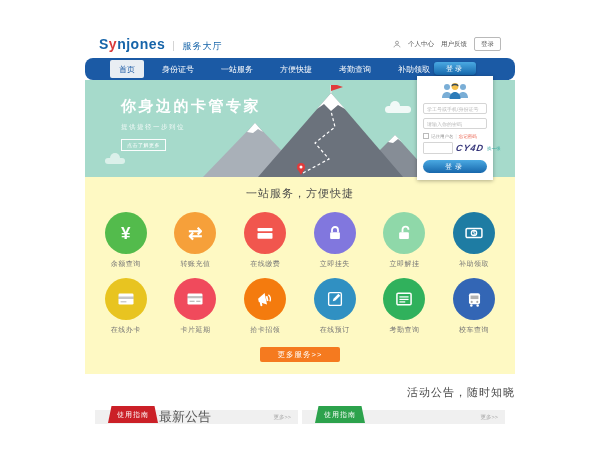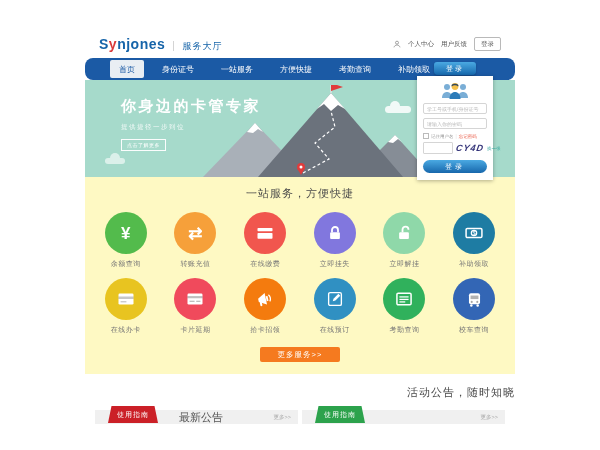--- a/index.html
+++ b/index.html
@@ -64,21 +64,21 @@
   .svc-more{width:80px;height:15px;margin:3px auto 0;background:#f57a1f;border:none;border-radius:2px;color:#fff;
     font-size:7.5px;display:flex;align-items:center;justify-content:center;letter-spacing:1px;cursor:pointer;}
 
   
   .ann{background:#fff;padding-top:11px;}
   .ann-title{text-align:right;font-size:11px;color:#4a4a4a;margin:0 0 10px;font-weight:normal;letter-spacing:1px;}
   .ann-bars{display:flex;justify-content:space-between;padding:0 10px;}
   .ann-bar{width:203px;height:14px;background:#f0f0f0;display:flex;align-items:center;position:relative;}
   .ribbon{height:17px;margin-top:-5px;margin-left:13px;padding:0 9px;color:#fff;font-size:7px;display:flex;align-items:center;
     letter-spacing:1px;clip-path:polygon(7% 0,93% 0,100% 100%,0 100%);cursor:pointer;}
-  .tab2{font-size:11px;color:#555;margin-left:21px;cursor:pointer;}
+  .tab2{font-size:13px;color:#555;margin-left:1px;cursor:pointer;}
   .more-link{margin-left:auto;margin-right:7px;font-size:5.5px;color:#aaa;cursor:pointer;}
 </style>
 </head>
 <body>
 
 <div id="canvas">
   <div class="page">
 
     <div class="hdr">
       <div class="logo">

